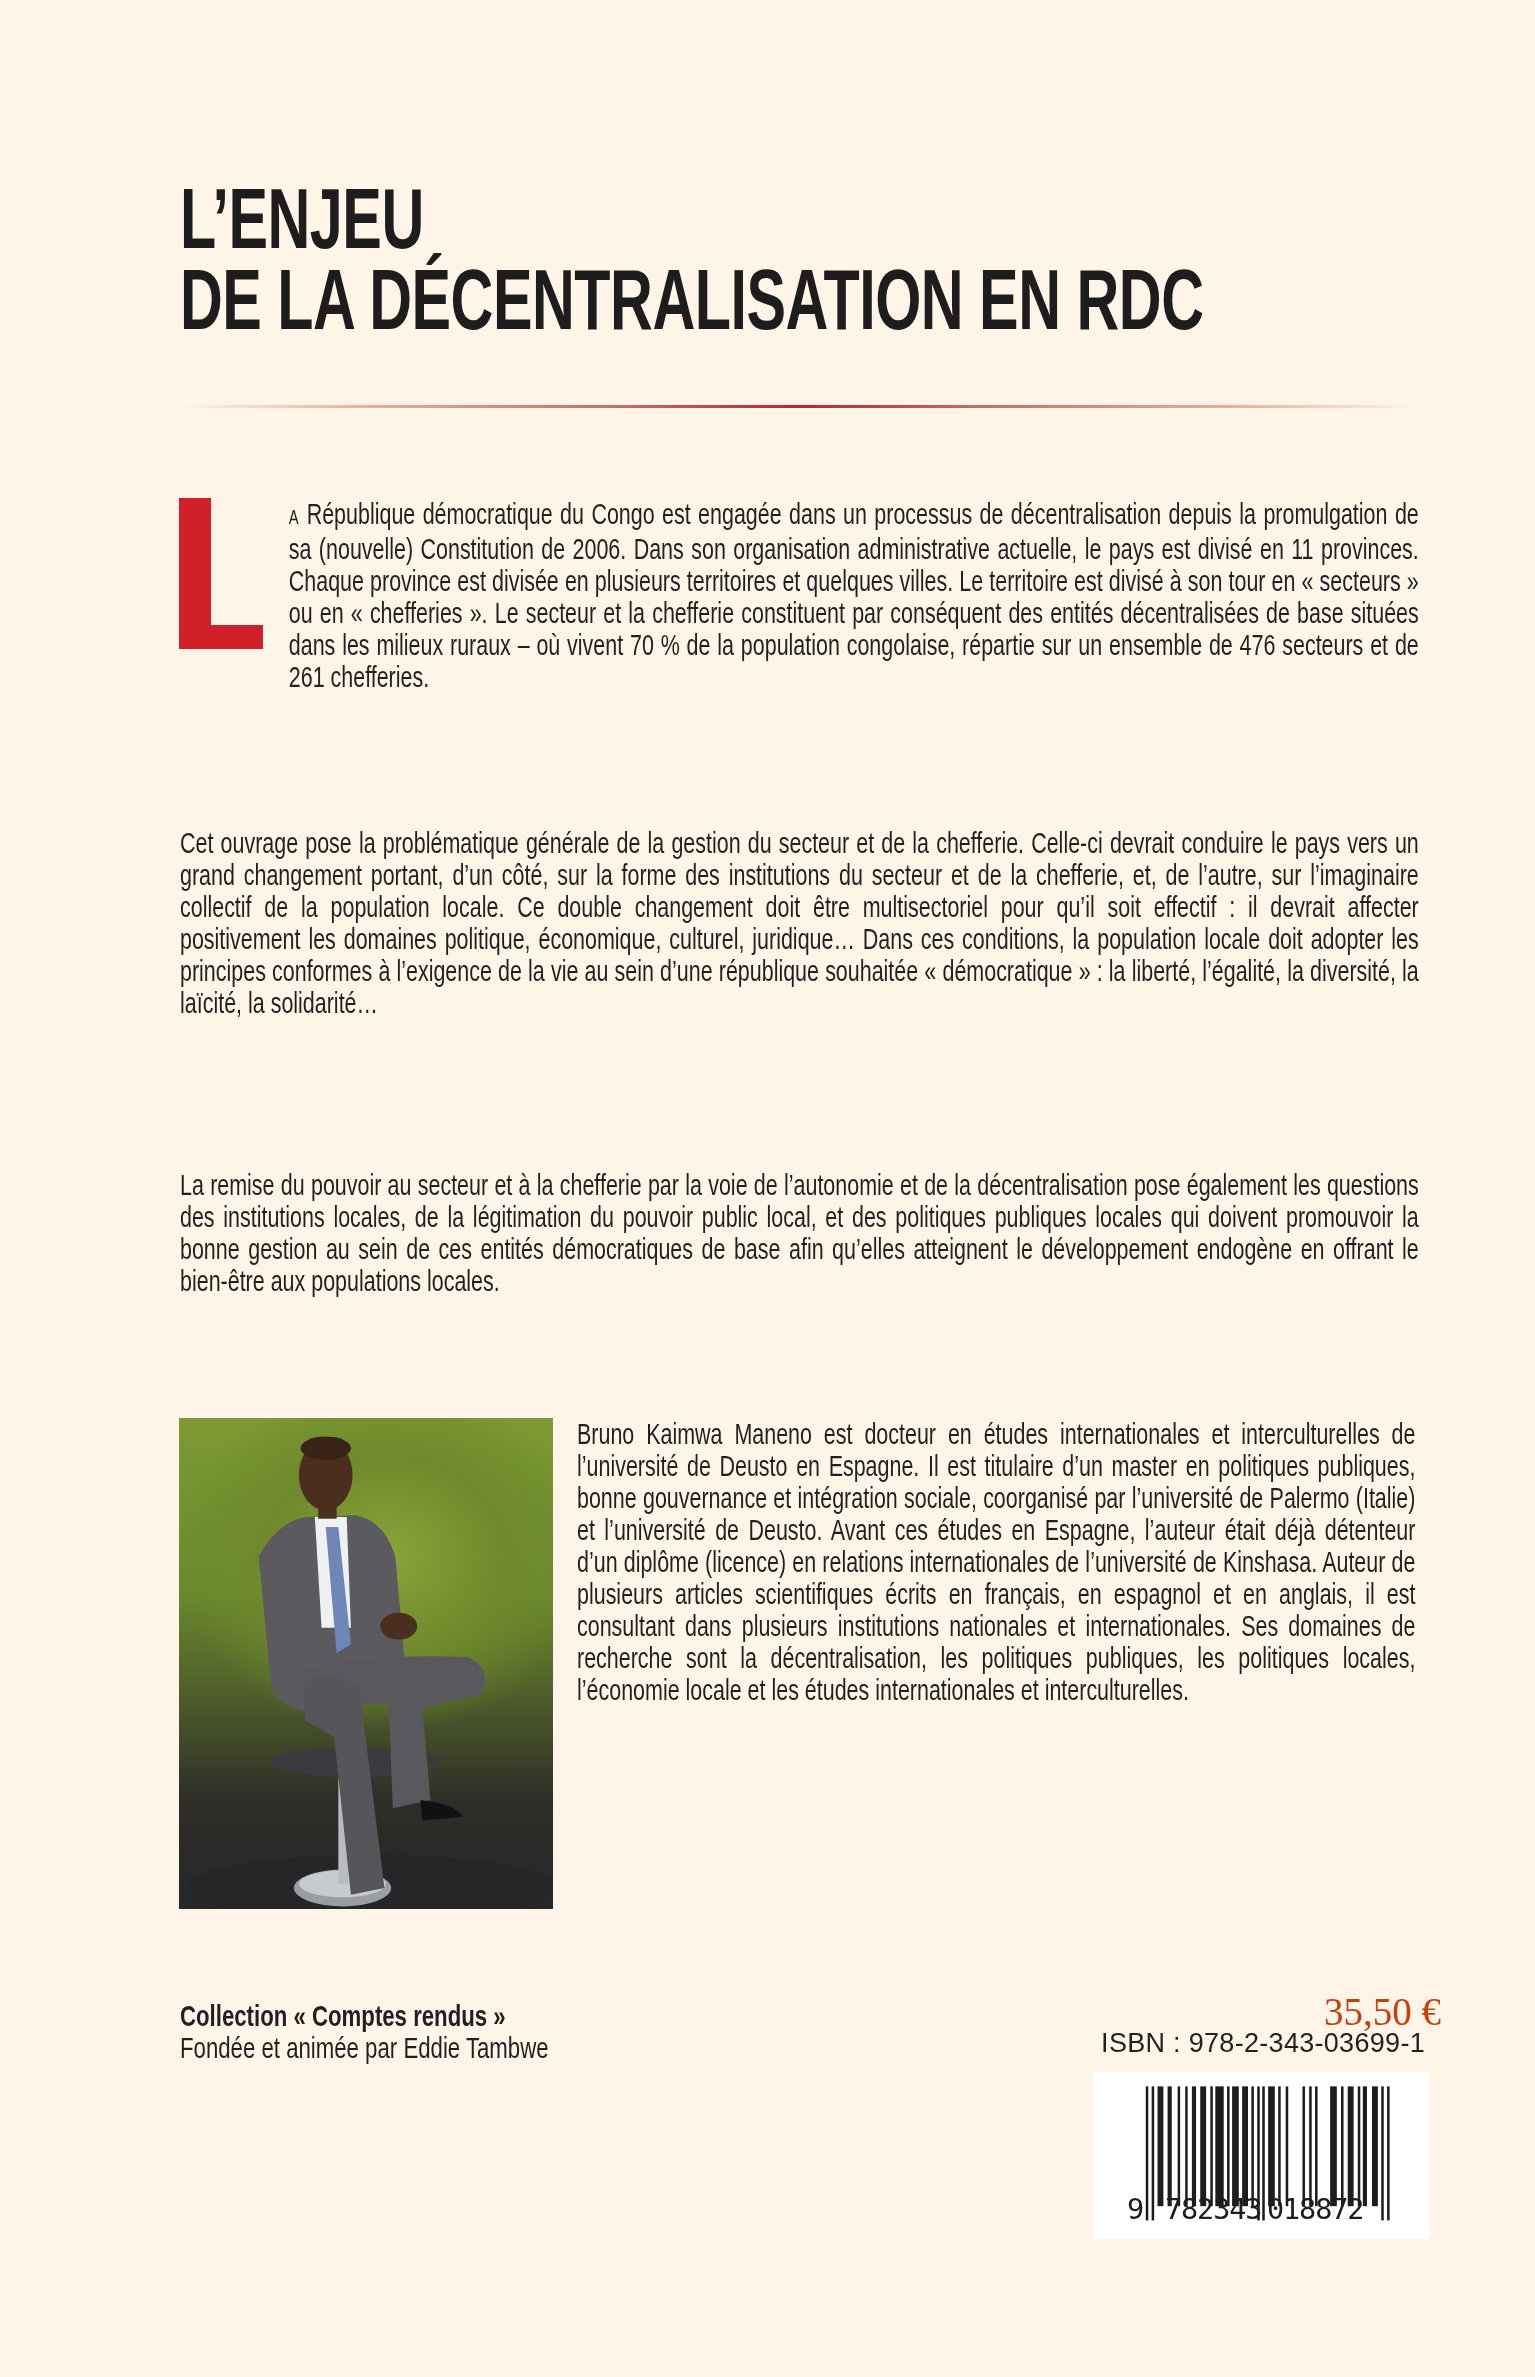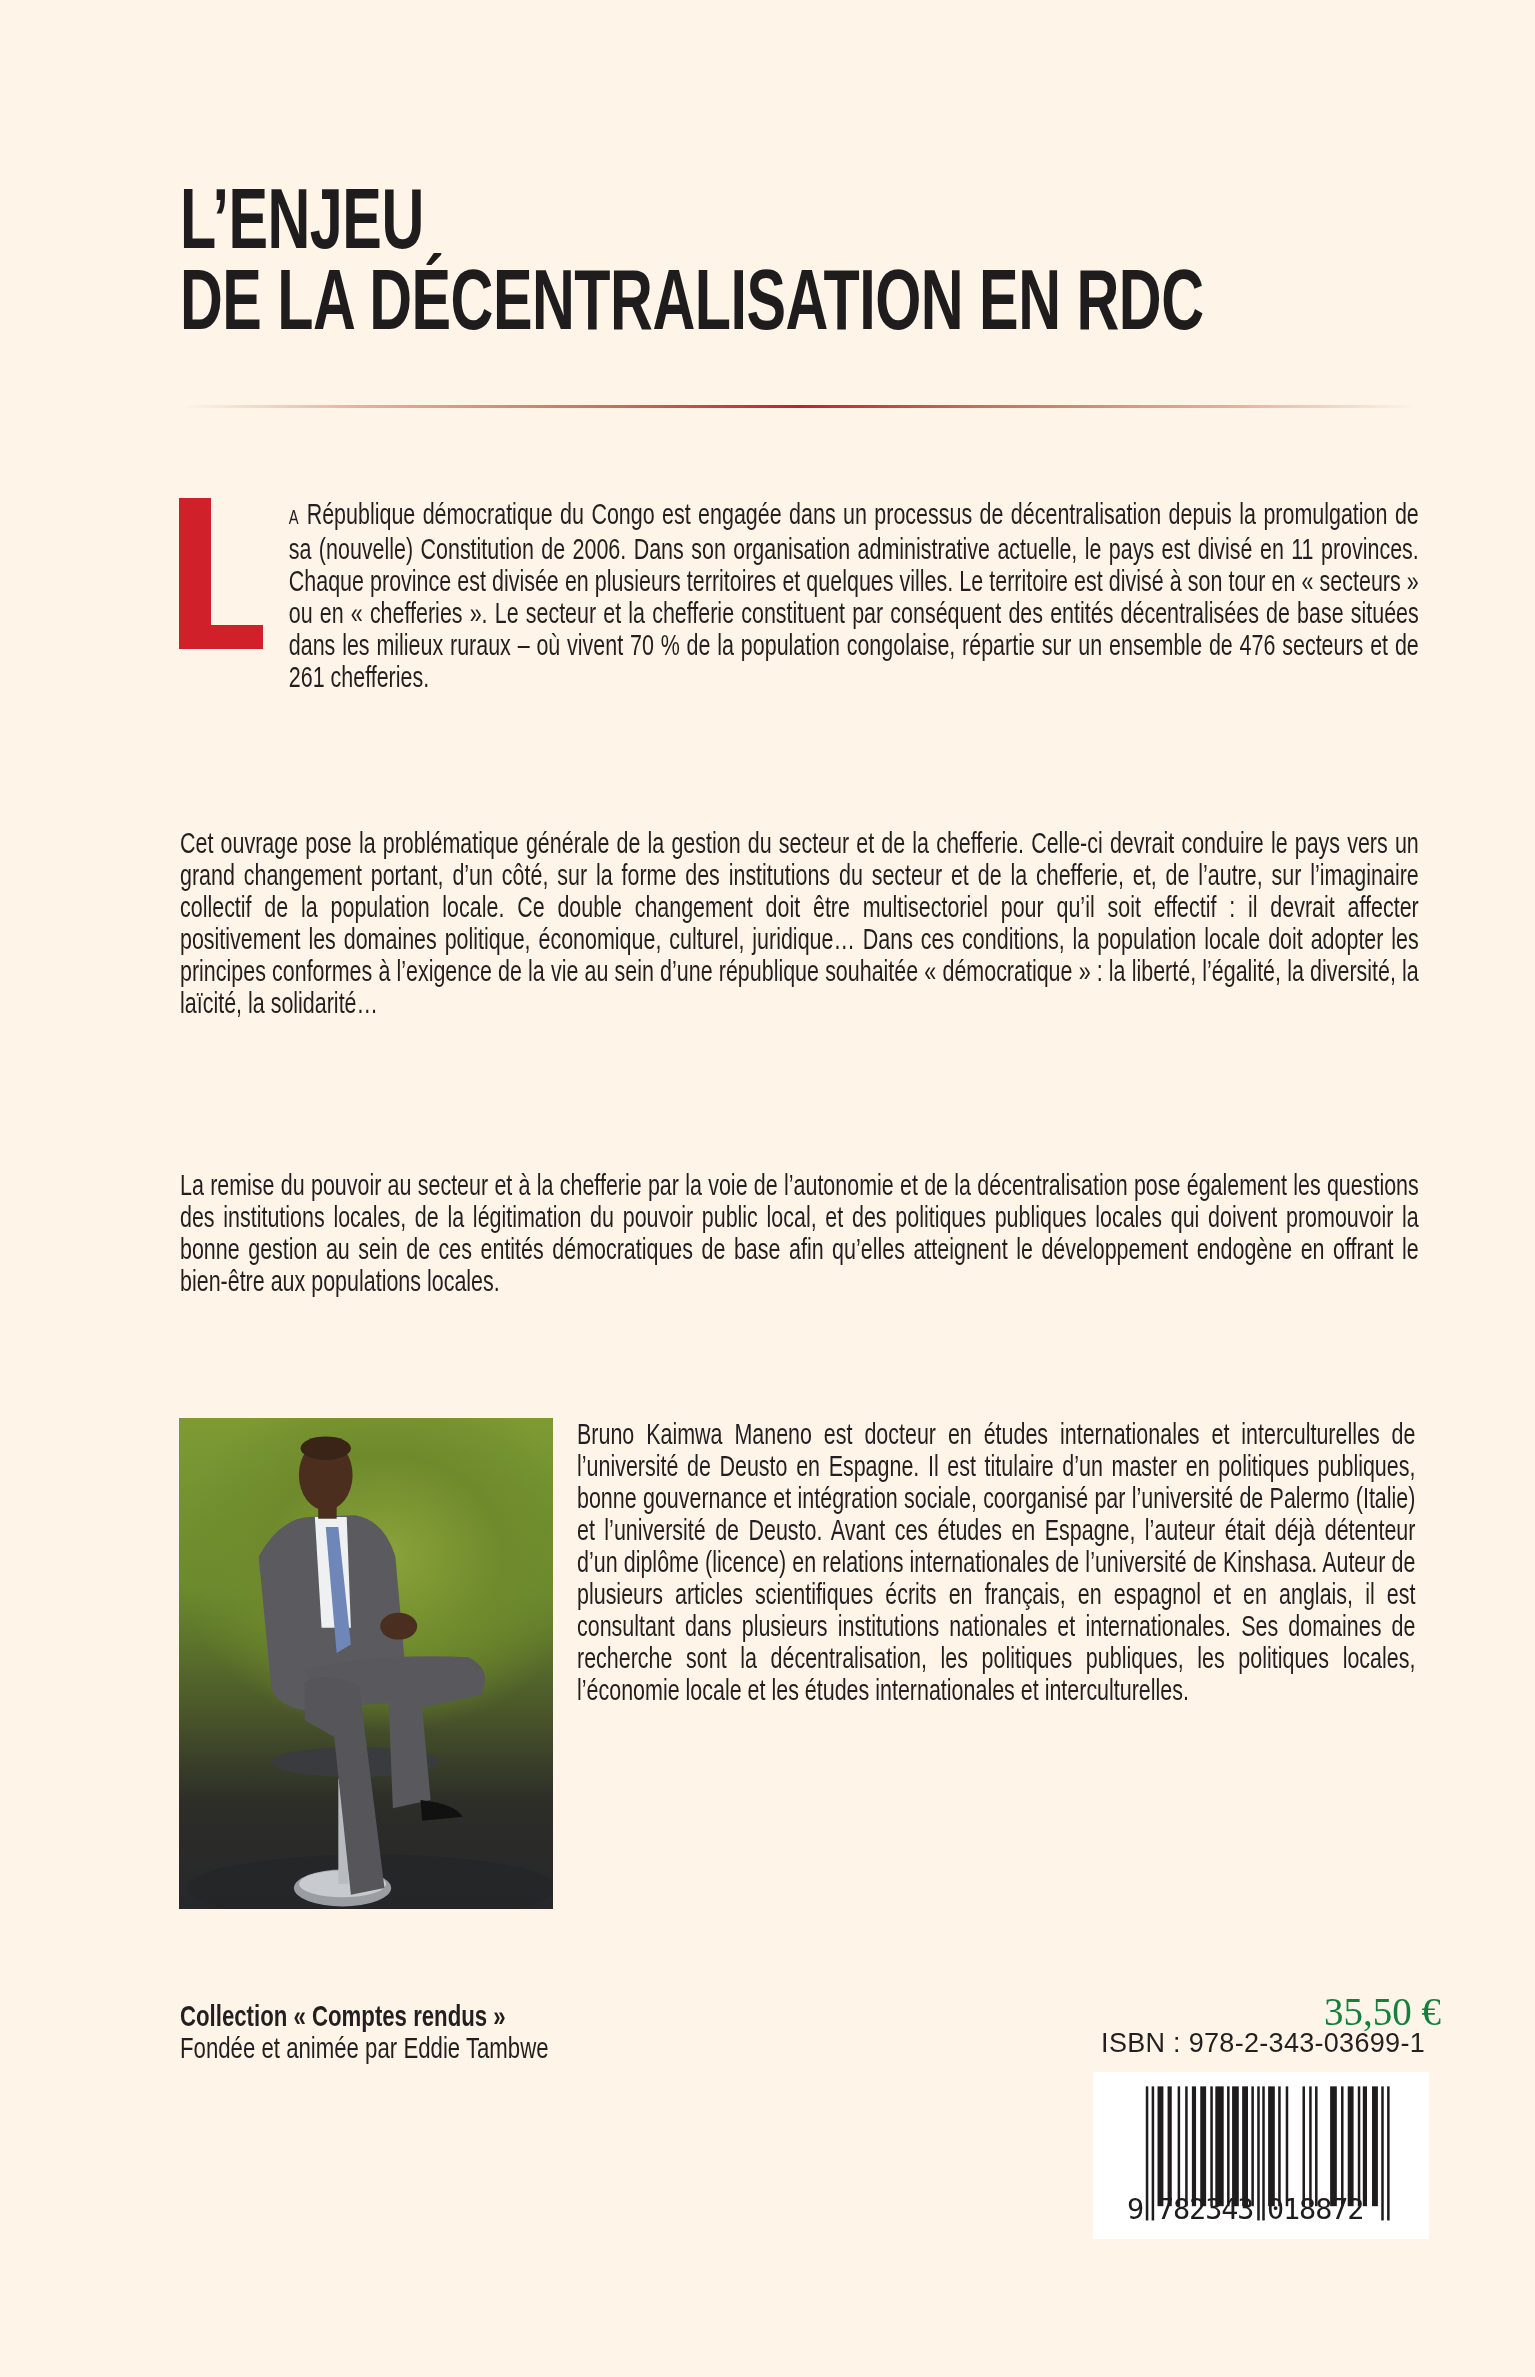--- a/index.html
+++ b/index.html
@@ -87,21 +87,21 @@
   }
 
   .collection { left: 180px; top: 2000px; width: 1007px; font-size: 30px; line-height: 32px; }
   .collection .name { font-weight: bold; }
 
   .price {
     position: absolute;
     right: 94px; top: 1992px;
     font-family: "Liberation Serif", serif;
     font-size: 39px; line-height: 40px;
-    color: #15803d;
+    color: #c2410c;
     text-align: right;
   }
   .isbn {
     position: absolute;
     right: 110px; top: 2030px;
     font-family: "Liberation Sans", sans-serif;
     font-size: 27px; line-height: 27px;
     color: #231f20;
     letter-spacing: 0.3px;
   }
@@ -221,19 +221,19 @@
         <rect x="316" y="17" width="3" height="143"></rect>
         <rect x="322" y="17" width="5" height="143"></rect>
         <rect x="333" y="17" width="7" height="143"></rect>
 
         <rect x="344" y="17" width="3" height="160"></rect>
         <rect x="351" y="17" width="3" height="160"></rect>
       </g>
     </svg>
     <div class="barcode-digits">
       <span class="bd" style="left:34px;">9</span>
-      <span class="bd" style="left:64px; letter-spacing:-1.1px;">782343</span>
+      <span class="bd" style="left:72px; letter-spacing:-1.1px;">782343</span>
       <span class="bd" style="left:174px; letter-spacing:-1.1px;">018872</span>
     </div>
   </div>
 
 </div>
 
 
 </body></html>

